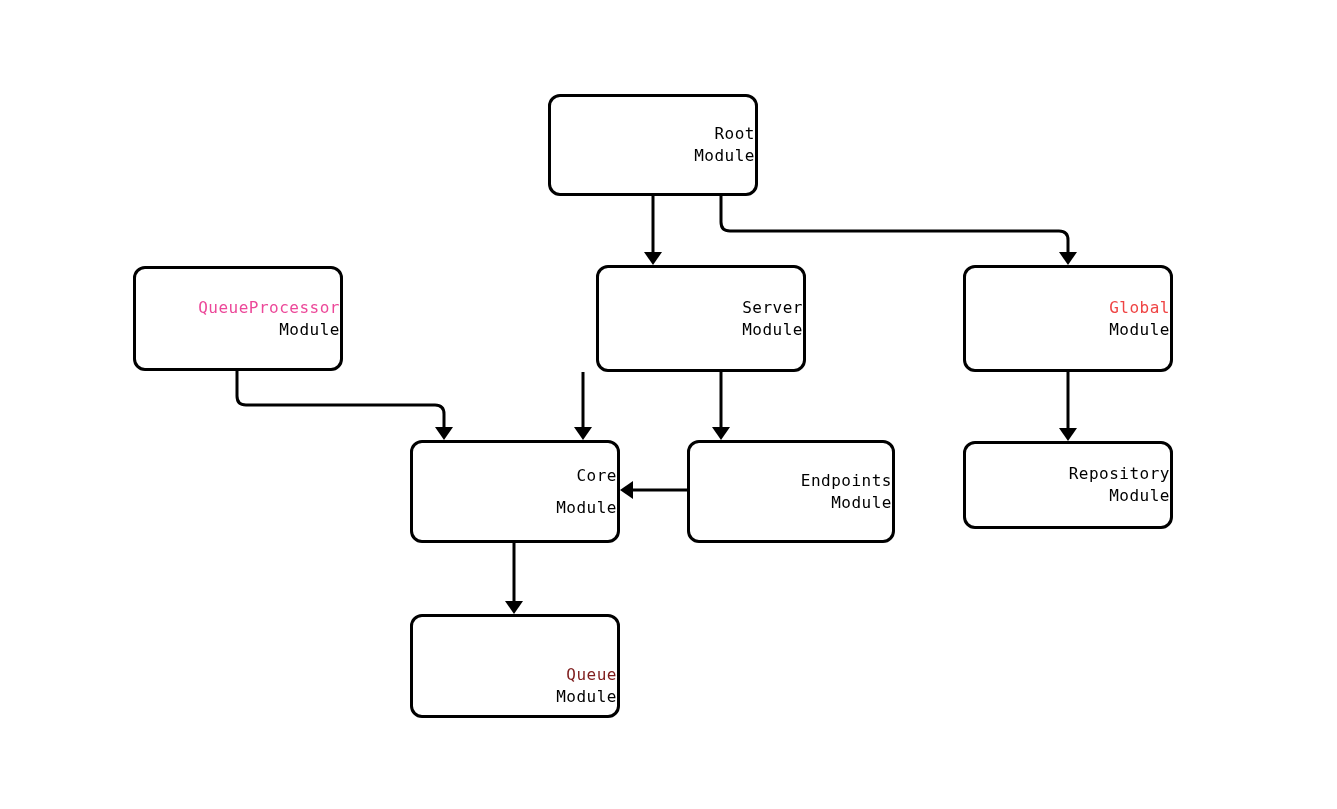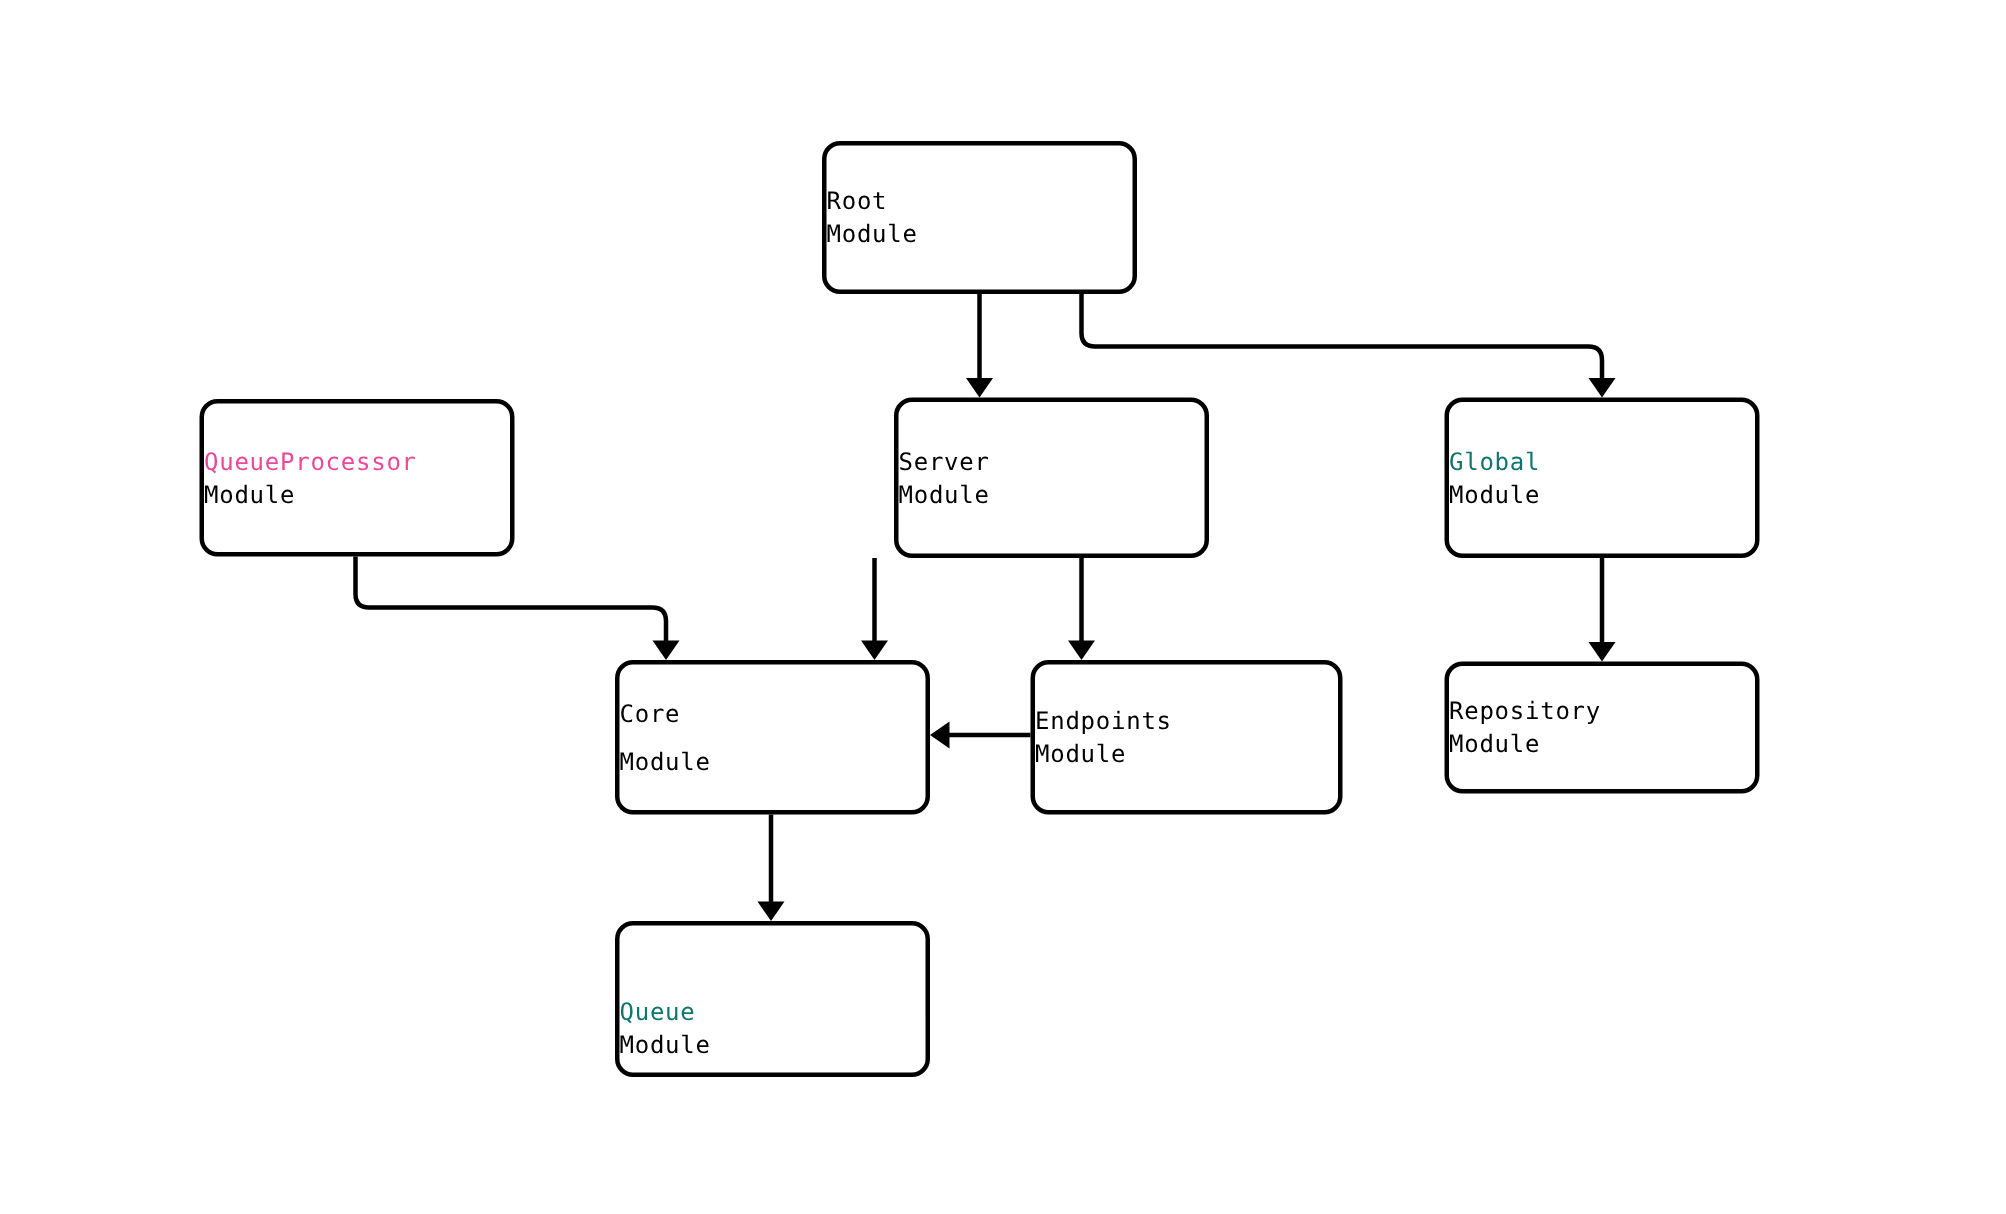--- a/index.html
+++ b/index.html
@@ -23,21 +23,21 @@
     height: 809px;
   }
   .node {
     position: absolute;
     box-sizing: border-box;
     background: #ffffff;
     border: 3px solid #000000;
     border-radius: 12px;
     display: flex;
     flex-direction: column;
-    align-items: flex-start;
+    align-items: flex-end;
     justify-content: center;
     z-index: 2;
   }
   .node-line {
     font-size: 16px;
     line-height: 22px;
     color: #000000;
     letter-spacing: 0.5px;
     white-space: pre;
     text-align: center;
@@ -87,32 +87,32 @@
     </div>
     <div class="node" style="left: 133px; top: 266px; width: 210px; height: 105px; border-color: rgb(0, 0, 0);">
       <div class="node-line" style="color: #ec4899;">QueueProcessor</div>
       <div class="node-line" style="color: rgb(0, 0, 0);">Module</div>
     </div>
     <div class="node" style="left: 548px; top: 265px; width: 210px; height: 107px; border-color: rgb(0, 0, 0); margin-left: 48px;">
       <div class="node-line" style="color: rgb(0, 0, 0);">Server</div>
       <div class="node-line" style="color: rgb(0, 0, 0);">Module</div>
     </div>
     <div class="node" style="left: 963px; top: 265px; width: 210px; height: 107px; border-color: rgb(0, 0, 0);">
-      <div class="node-line" style="color: #0f766e;">Global</div>
+      <div class="node-line" style="color: #ef4444;">Global</div>
       <div class="node-line" style="color: rgb(0, 0, 0);">Module</div>
     </div>
     <div class="node" style="left: 410px; top: 440px; width: 210px; height: 103px; border-color: rgb(0, 0, 0); gap: 10px;">
       <div class="node-line" style="color: rgb(0, 0, 0);">Core</div>
       <div class="node-line" style="color: rgb(0, 0, 0);">Module</div>
     </div>
     <div class="node" style="left: 687px; top: 440px; width: 208px; height: 103px; border-color: rgb(0, 0, 0);">
       <div class="node-line" style="color: rgb(0, 0, 0);">Endpoints</div>
       <div class="node-line" style="color: rgb(0, 0, 0);">Module</div>
     </div>
     <div class="node" style="left: 963px; top: 441px; width: 210px; height: 88px; border-color: rgb(0, 0, 0);">
       <div class="node-line" style="color: rgb(0, 0, 0);">Repository</div>
       <div class="node-line" style="color: rgb(0, 0, 0);">Module</div>
     </div>
     <div class="node" style="left: 410px; top: 614px; width: 210px; height: 104px; border-color: rgb(0, 0, 0);">
-      <div class="node-line" style="color: #0f766e; margin-top: 40px;">Queue</div>
+      <div class="node-line" style="color: #7f1d1d; margin-top: 40px;">Queue</div>
       <div class="node-line" style="color: rgb(0, 0, 0);">Module</div>
     </div>
   </div>
 
 </body></html>

